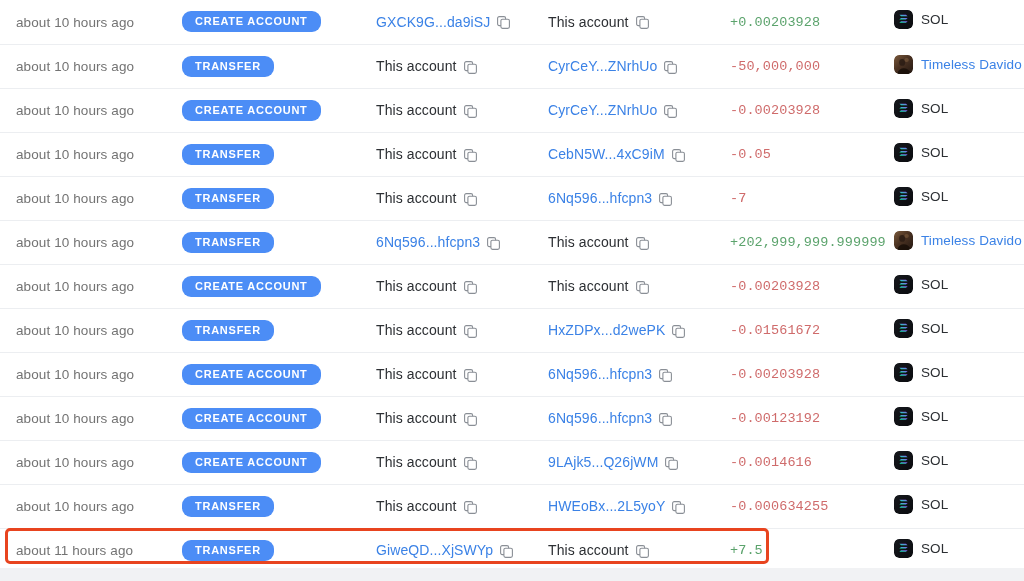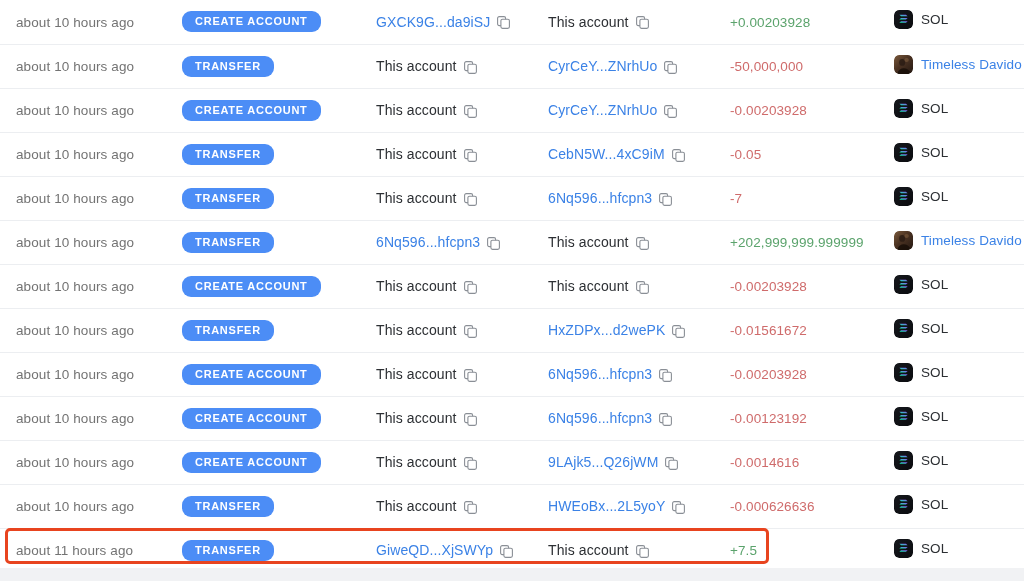--- a/index.html
+++ b/index.html
@@ -40,21 +40,21 @@
     vertical-align: middle;
     white-space: nowrap;
     overflow: hidden;
   }
 
   
   .col-age    { width: 166px; padding-left: 16px !important; }
   .col-type   { width: 194px; }
   .col-from   { width: 172px; }
   .col-to     { width: 182px; }
-  .col-amount { width: 164px; }
+  .col-amount { width: 164px; font-family: Liberation Mono, monospace; }
   .col-token  { width: 146px; }
 
   
   .age-text {
     font-size: 13.5px;
     color: #737373;
     letter-spacing: 0.1px;
   }
 
   
@@ -645,21 +645,21 @@
             </div></td>
           <td class="col-to"><div class="acct link">
               <span>HWEoBx...2L5yoY</span>
               <span class="copy-icon">
                 <svg width="13" height="13" viewBox="0 0 13 13" fill="none">
                   <rect x="0.6" y="0.6" width="8" height="9" rx="1.6" stroke="#8a8f96" stroke-width="1.1" fill="#ffffff"></rect>
                   <rect x="3.9" y="3.2" width="8.5" height="9.2" rx="1.6" stroke="#8a8f96" stroke-width="1.1" fill="#ffffff"></rect>
                 </svg>
               </span>
             </div></td>
-          <td class="col-amount"><span class="amt neg">-0.000626636</span></td>
+          <td class="col-amount"><span class="amt neg">-0.000634255</span></td>
           <td class="col-token"><div class="token">
               <span class="token-icon">
                 <svg width="19" height="19" viewBox="0 0 19 19">
                   <defs>
                     <linearGradient id="solg" x1="0" y1="1" x2="1" y2="0">
                       <stop offset="0%" stop-color="#00ffa3"></stop>
                       <stop offset="100%" stop-color="#9945ff"></stop>
                     </linearGradient>
                     <linearGradient id="solbg" x1="0" y1="0" x2="1" y2="1">
                       <stop offset="0%" stop-color="#16181d"></stop>

